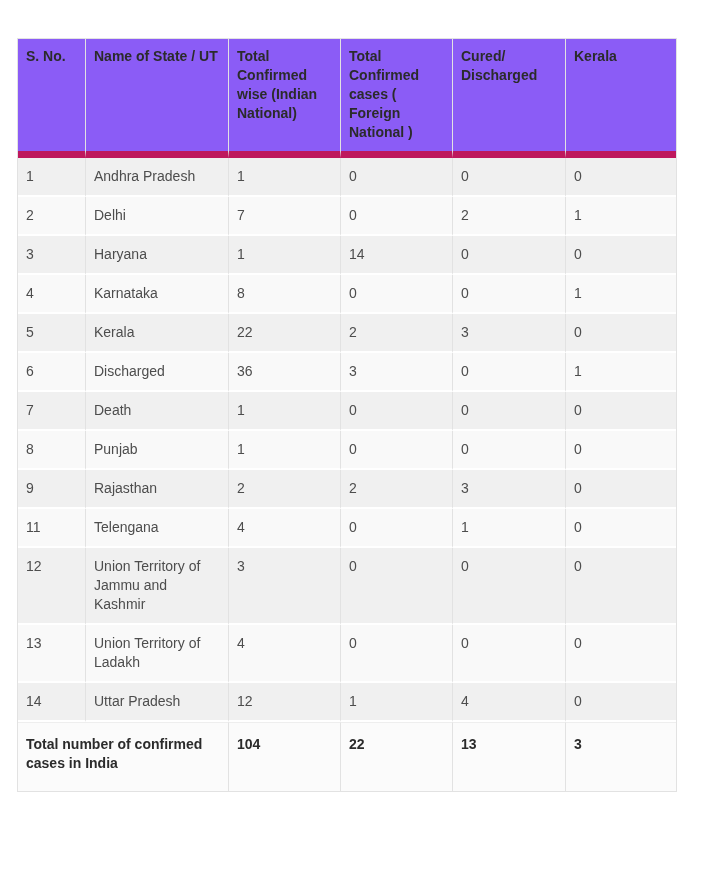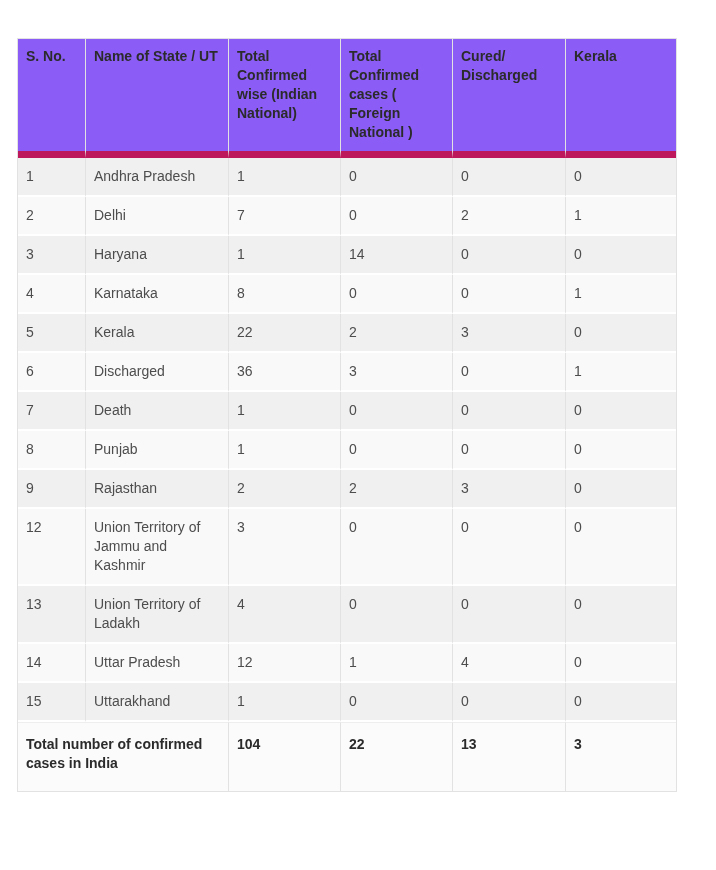--- a/index.html
+++ b/index.html
@@ -161,20 +161,28 @@
       </tr>
       <tr>
         <td>9</td>
         <td>Rajasthan</td>
         <td>2</td>
         <td>2</td>
         <td>3</td>
         <td>0</td>
       </tr>
       <tr>
+        <td>11</td>
+        <td>Telengana</td>
+        <td>4</td>
+        <td>0</td>
+        <td>1</td>
+        <td>0</td>
+      </tr>
+      <tr>
         <td>12</td>
         <td>Union Territory of Jammu and Kashmir</td>
         <td>3</td>
         <td>0</td>
         <td>0</td>
         <td>0</td>
       </tr>
       <tr>
         <td>13</td>
         <td>Union Territory of Ladakh</td>
@@ -182,28 +190,20 @@
         <td>0</td>
         <td>0</td>
         <td>0</td>
       </tr>
       <tr>
         <td>14</td>
         <td>Uttar Pradesh</td>
         <td>12</td>
         <td>1</td>
         <td>4</td>
-        <td>0</td>
-      </tr>
-      <tr>
-        <td>15</td>
-        <td>Uttarakhand</td>
-        <td>1</td>
-        <td>0</td>
-        <td>0</td>
         <td>0</td>
       </tr>
     </tbody>
     <tfoot>
       <tr>
         <td colspan="2">Total number of confirmed cases in India</td>
         <td>104</td>
         <td>22</td>
         <td>13</td>
         <td>3</td>

